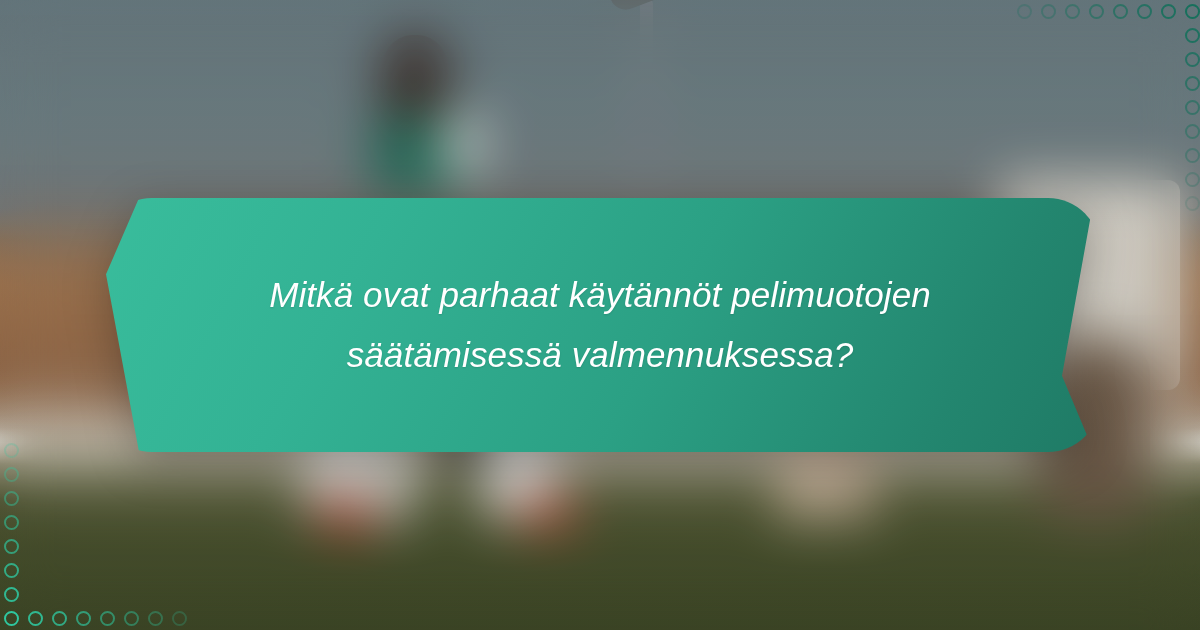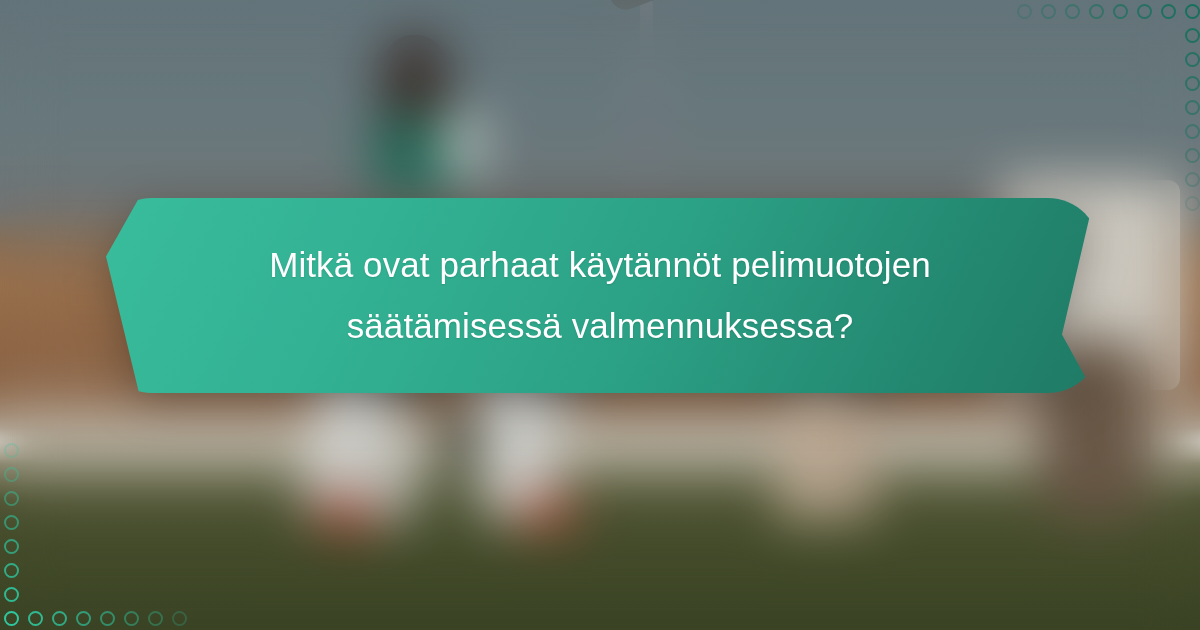--- a/index.html
+++ b/index.html
@@ -65,22 +65,23 @@
   .dots{position:absolute;}
   .dot{
     position:absolute;width:15px;height:15px;border-radius:50%;
     border:2.6px solid currentColor;box-sizing:border-box;
   }
   .dots-tr{top:0;right:0;color:#17705c;}
   .dots-bl{bottom:0;left:0;color:#2fc79f;}
 
   
   .card-wrap{
-    position:absolute;left:100px;top:198px;width:1000px;height:195px;
+    position:absolute;left:100px;top:198px;width:1000px;height:254px;
     filter:drop-shadow(0 10px 22px rgba(0,0,0,.28));
+    font-style:italic;
   }
   .card{
     position:absolute;inset:0;
     background:linear-gradient(118deg,#39bd9c 0%,#33b294 26%,#2ba084 56%,#23866f 84%,#1f7a65 100%);
     border-radius:52px;
     clip-path:polygon(3.9% 100%, 0.6% 30%, 3.9% 0%, 99.4% 0%, 96.2% 70%, 99.4% 100%);
   }
   .card-inner{
     position:absolute;inset:0;
     display:flex;align-items:center;justify-content:center;

